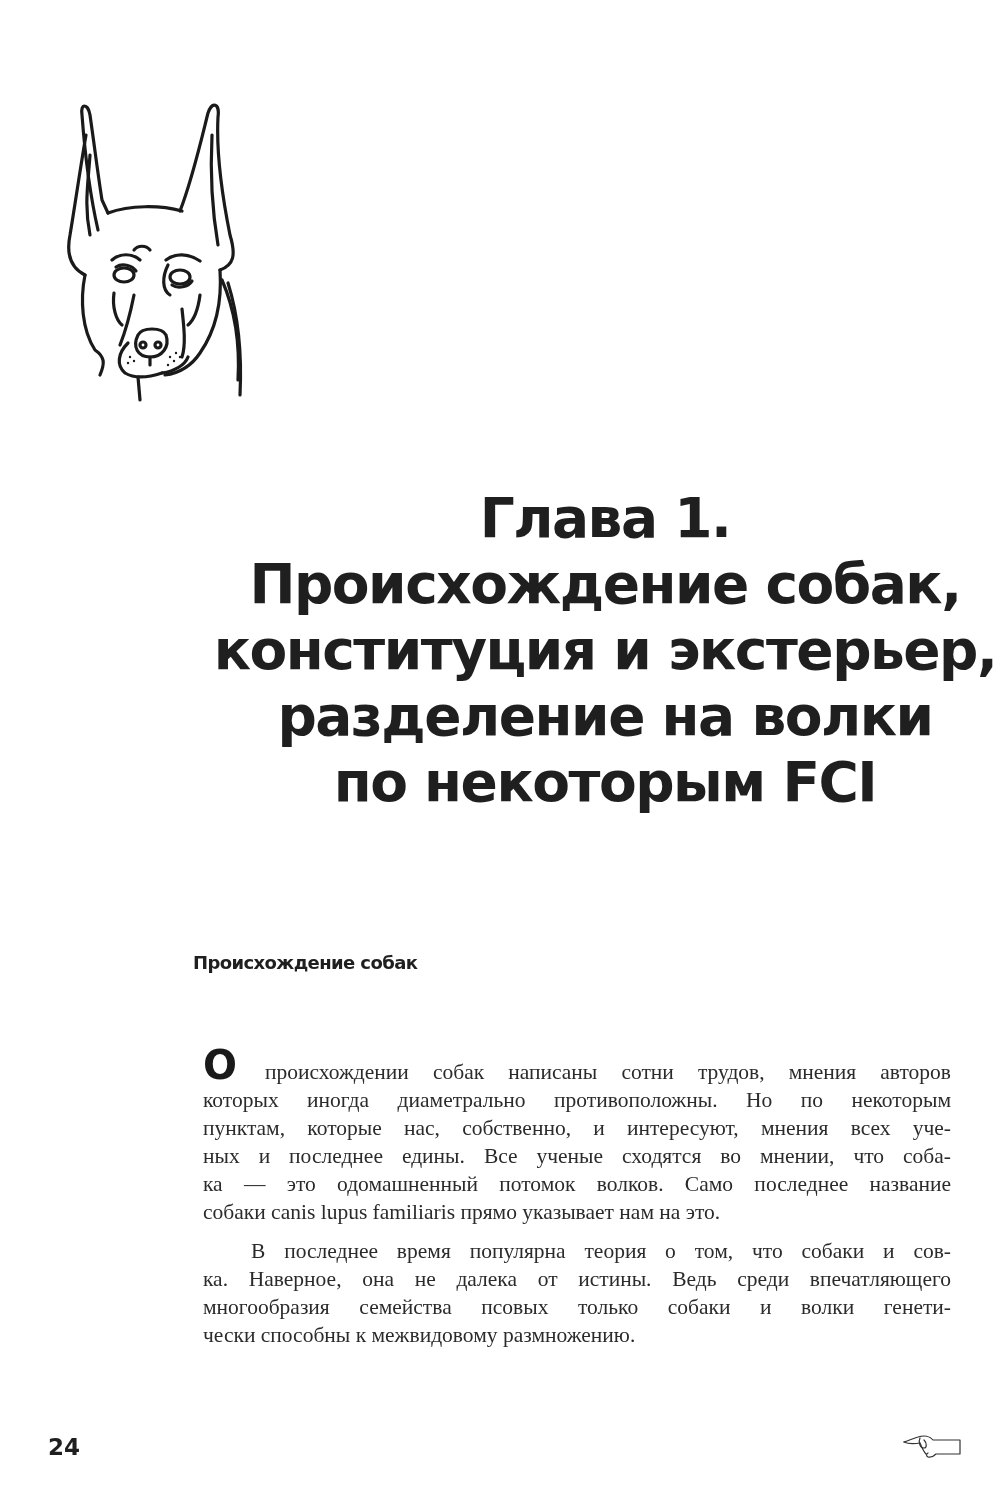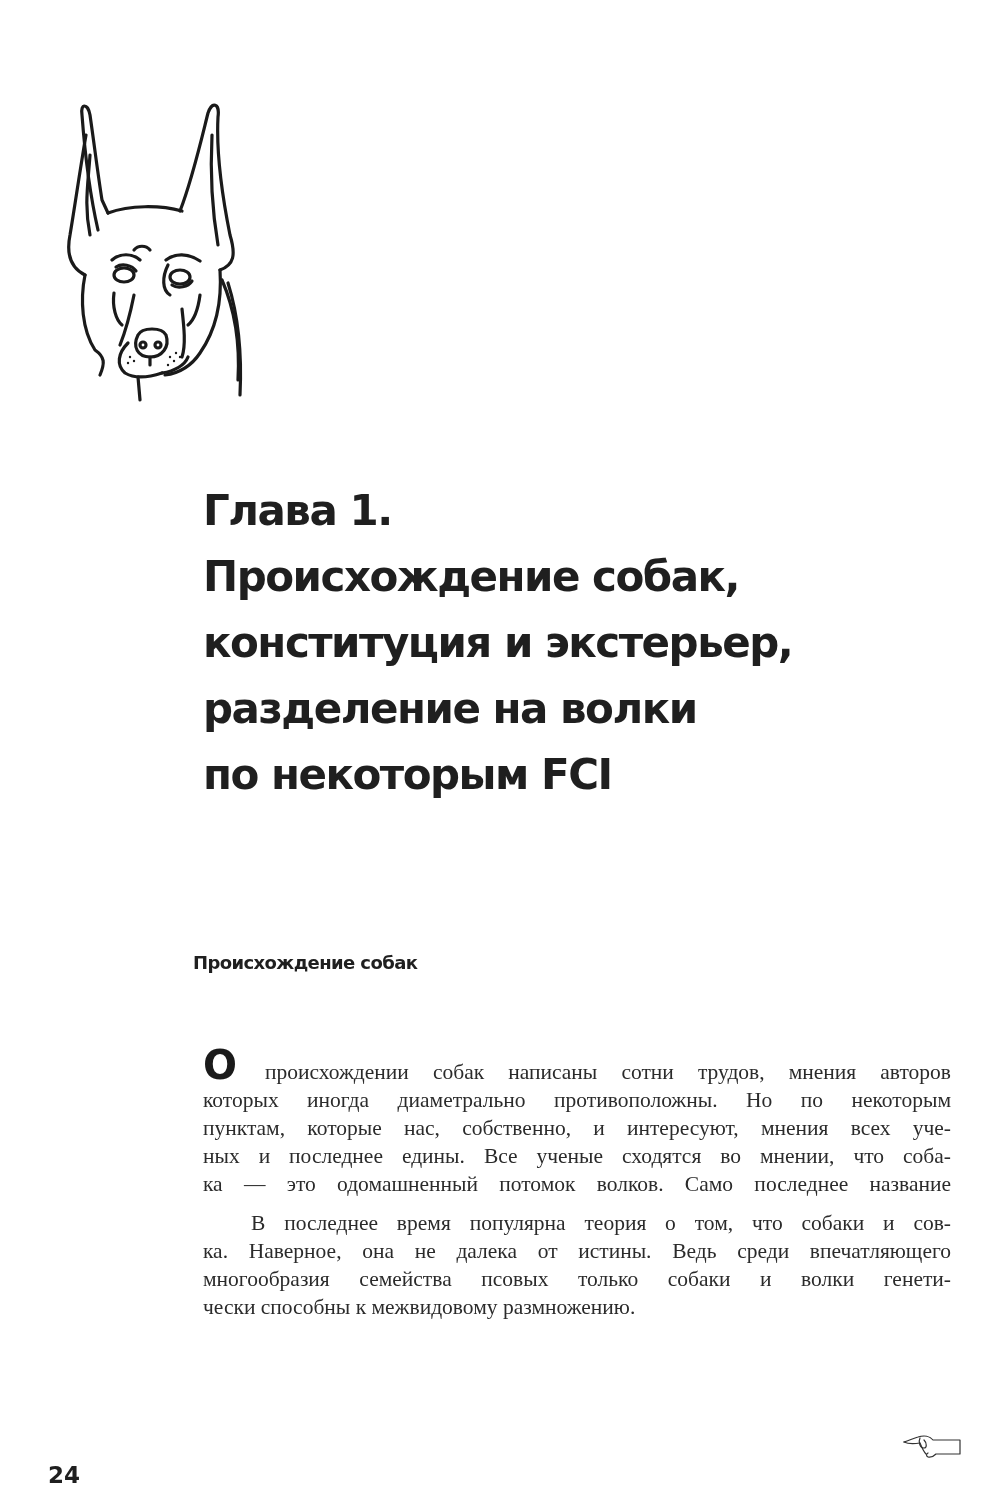--- a/index.html
+++ b/index.html
@@ -19,27 +19,28 @@
       left: 50px;
       top: 95px;
       width: 200px;
       height: 320px;
     }
     .chapter-title {
       position: absolute;
       left: 195px;
       top: 470px;
       width: 790px;
-      margin: 8px;
+      margin: 15px;
       font-family: "DejaVu Sans", sans-serif;
       font-weight: bold;
-      font-size: 42px;
+      font-size: 55px;
       line-height: 66px;
       letter-spacing: -1.5px;
       color: #1f1f1f;
+      text-align: center;
     }
     .chapter-title .line {
       display: block;
       white-space: nowrap;
     }
     .section-heading {
       position: absolute;
       left: 193px;
       top: 952px;
       margin: 0;
@@ -82,21 +83,20 @@
     .paragraph { margin: 11px; }
     .paragraph + .paragraph { margin-top: 0; }
     .page-number {
       position: absolute;
       left: 48px;
       top: 1434px;
       font-family: "DejaVu Sans", sans-serif;
       font-weight: bold;
       font-size: 23px;
       color: #1f1f1f;
-      margin-top: 28px;
     }
     .dachshund-icon {
       position: absolute;
       left: 900px;
       top: 1430px;
       width: 62px;
       height: 32px;
     }
   </style>
 </head>
@@ -167,20 +167,21 @@
 
 <h2 class="section-heading">Происхождение собак</h2>
 
 <div class="body-text">
   <div class="paragraph">
     <span class="line"><span class="drop-cap">О</span><span> происхождении собак написаны сотни трудов, мнения авторов</span></span>
     <span class="line">которых иногда диаметрально противоположны. Но по некоторым</span>
     <span class="line">пунктам, которые нас, собственно, и интересуют, мнения всех уче-</span>
     <span class="line">ных и последнее едины. Все ученые сходятся во мнении, что соба-</span>
     <span class="line">ка — это одомашненный потомок волков. Само последнее название</span>
+    <span class="line last">собаки canis lupus familiaris прямо указывает нам на это.</span>
   </div>
   <div class="paragraph">
     <span class="line indent">В последнее время популярна теория о том, что собаки и сов-</span>
     <span class="line">ка. Наверное, она не далека от истины. Ведь среди впечатляющего</span>
     <span class="line">многообразия семейства псовых только собаки и волки генети-</span>
     <span class="line last">чески способны к межвидовому размножению.</span>
   </div>
 </div>
 
 <div class="page-number">24</div>

